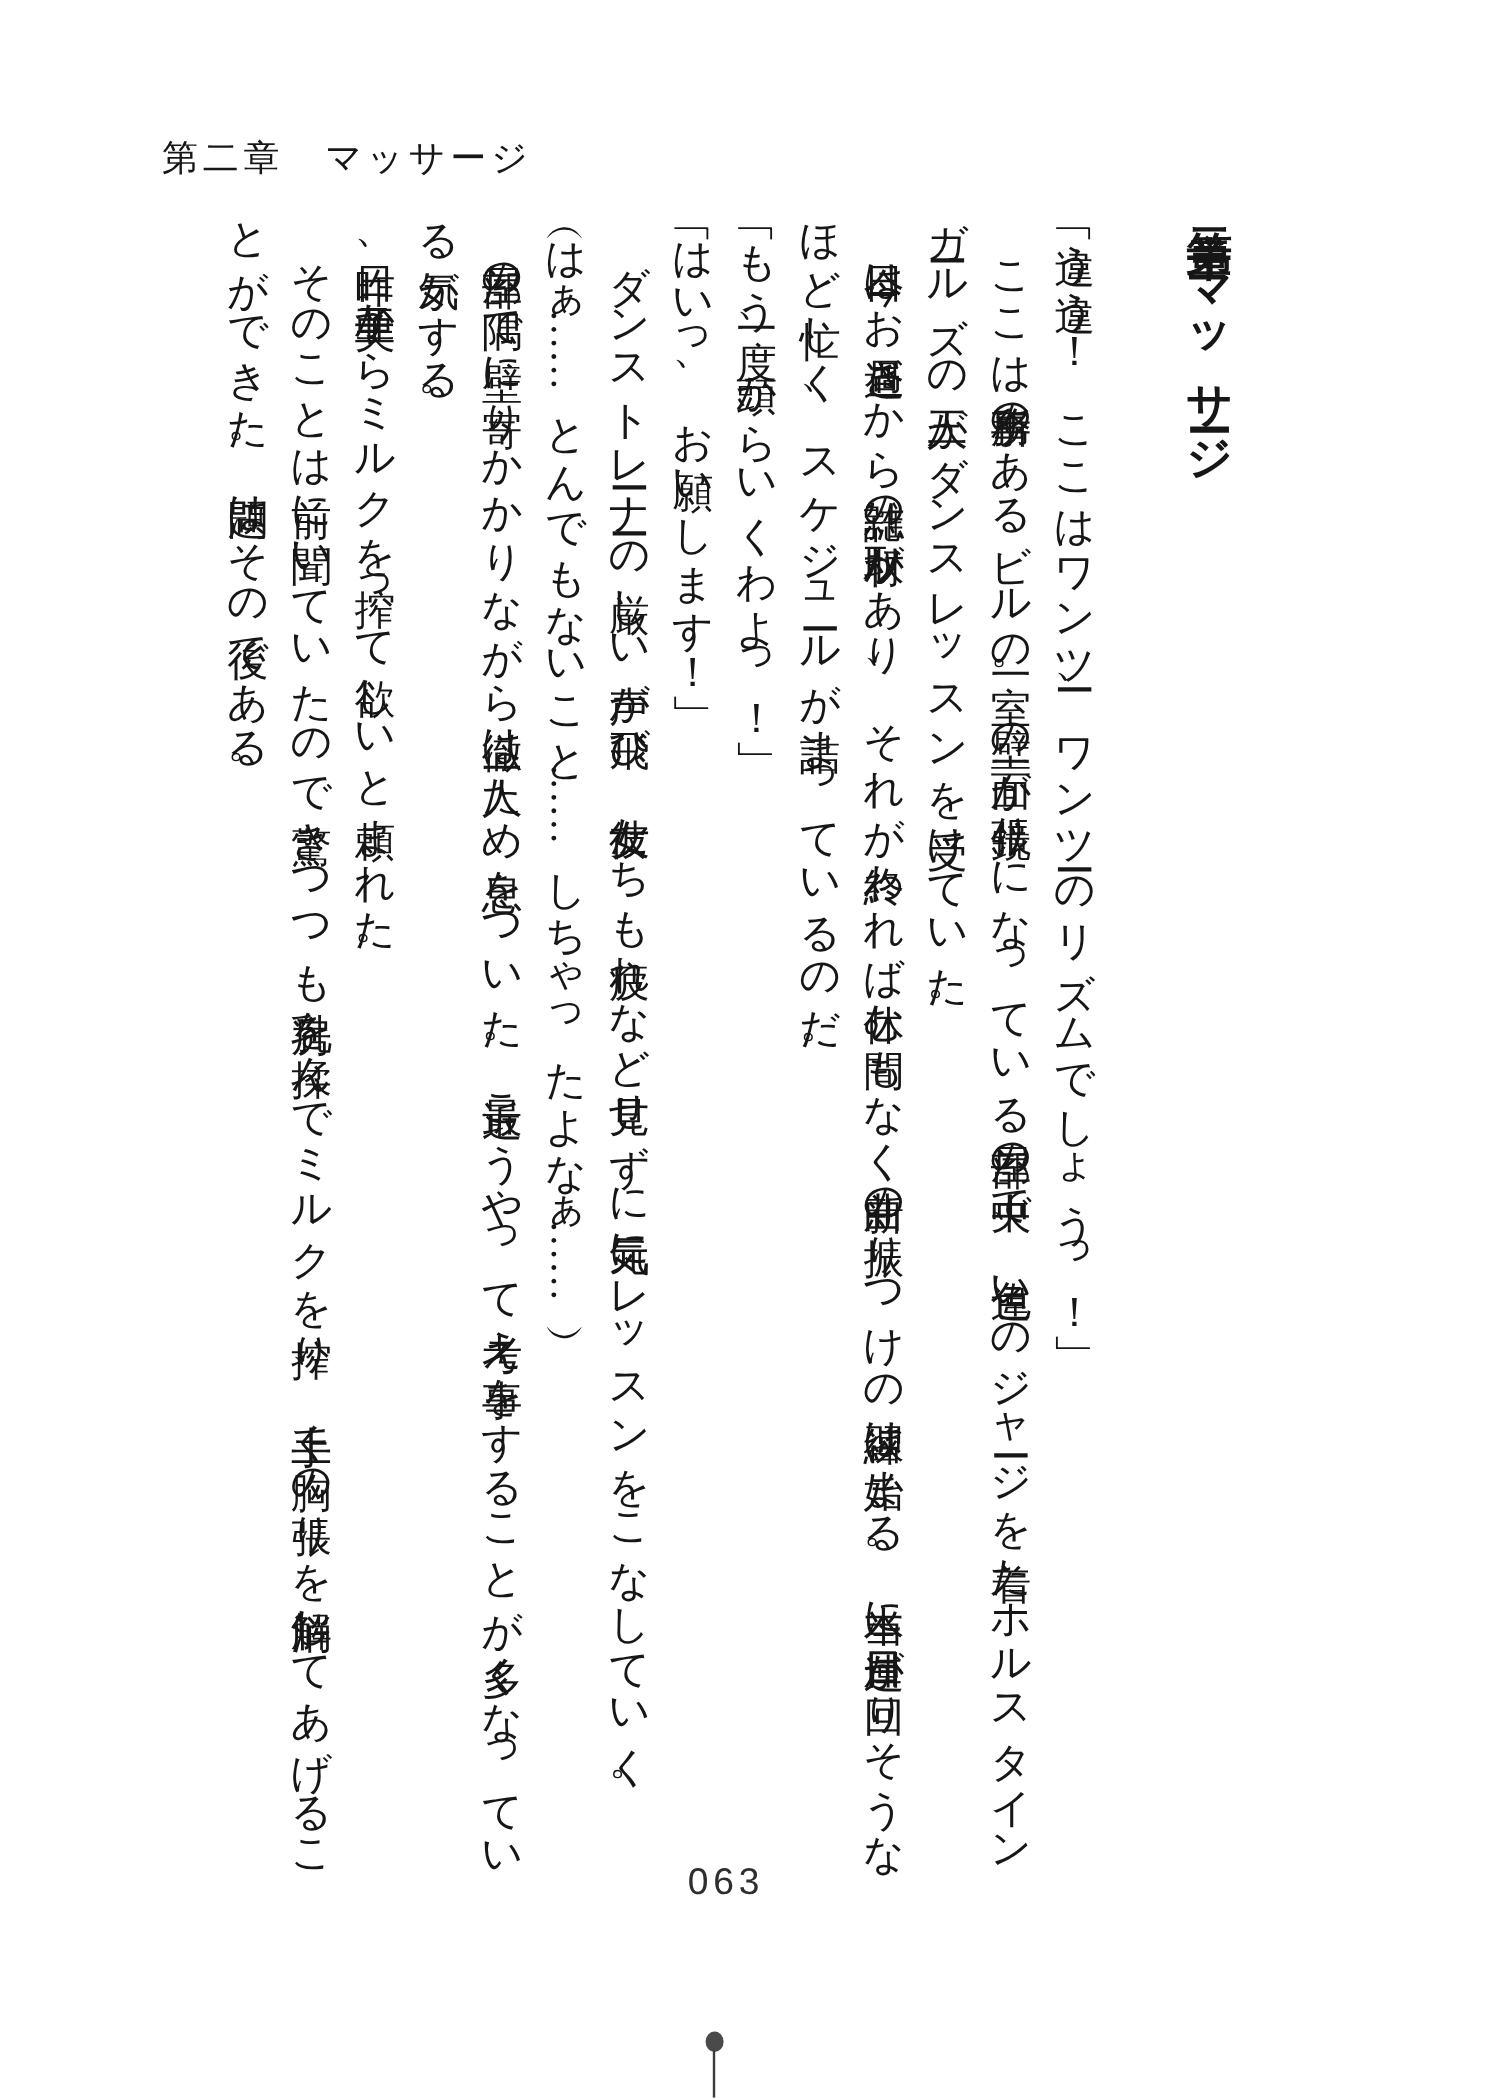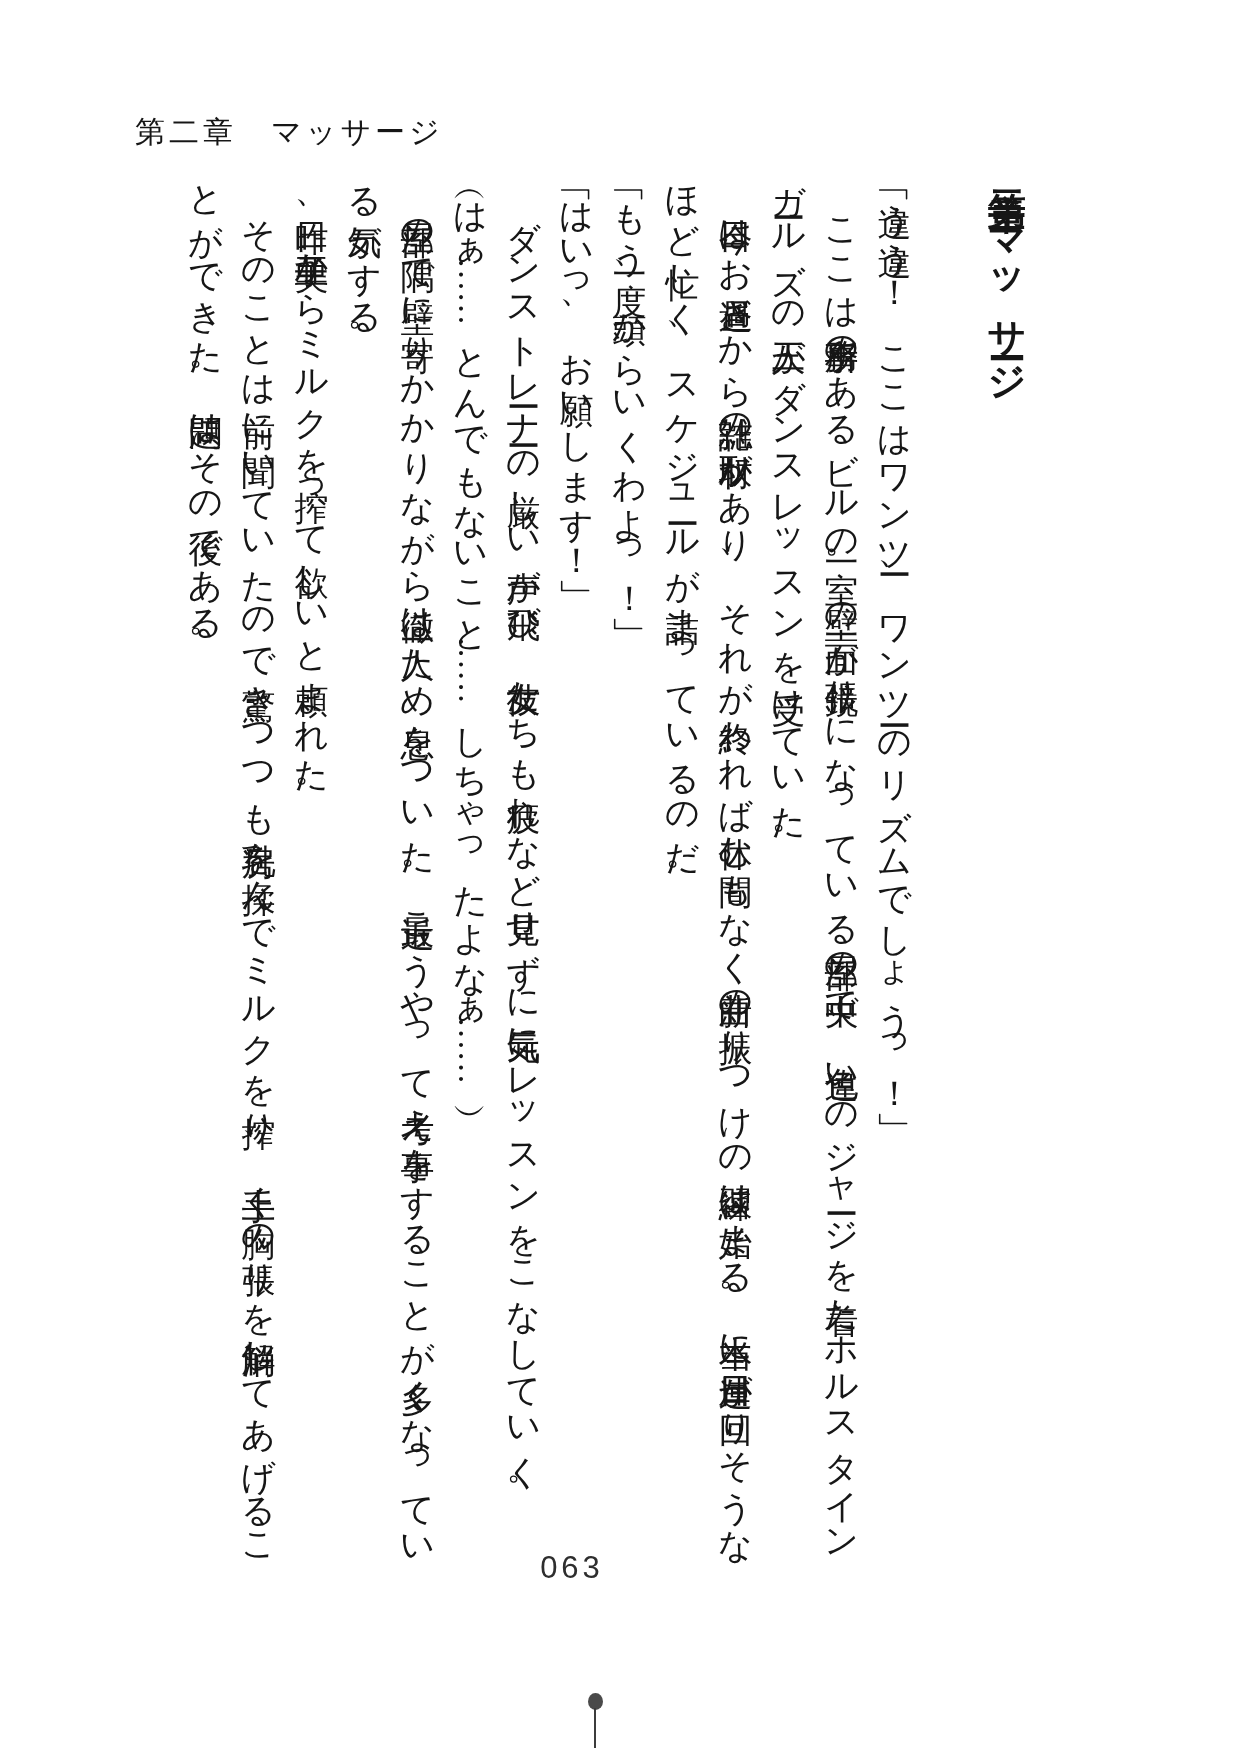--- a/index.html
+++ b/index.html
@@ -49,21 +49,21 @@
     line-height: 53px;
     letter-spacing: 0;
   }
   .para.indent  { text-indent: 1em; }
   .para.bracket { text-indent: 0.5em; }
 
   
   .page-number {
     position: absolute;
     top: 1550px;
-    left: 452px;
+    left: 485px;
     width: 240px;
     text-align: center;
     font-family: "Liberation Sans", "DejaVu Sans", sans-serif;
     font-weight: 300;
     font-size: 31px;
     letter-spacing: 4px;
     color: #2e2e2e;
   }
   .footer-dot {
     position: absolute;

